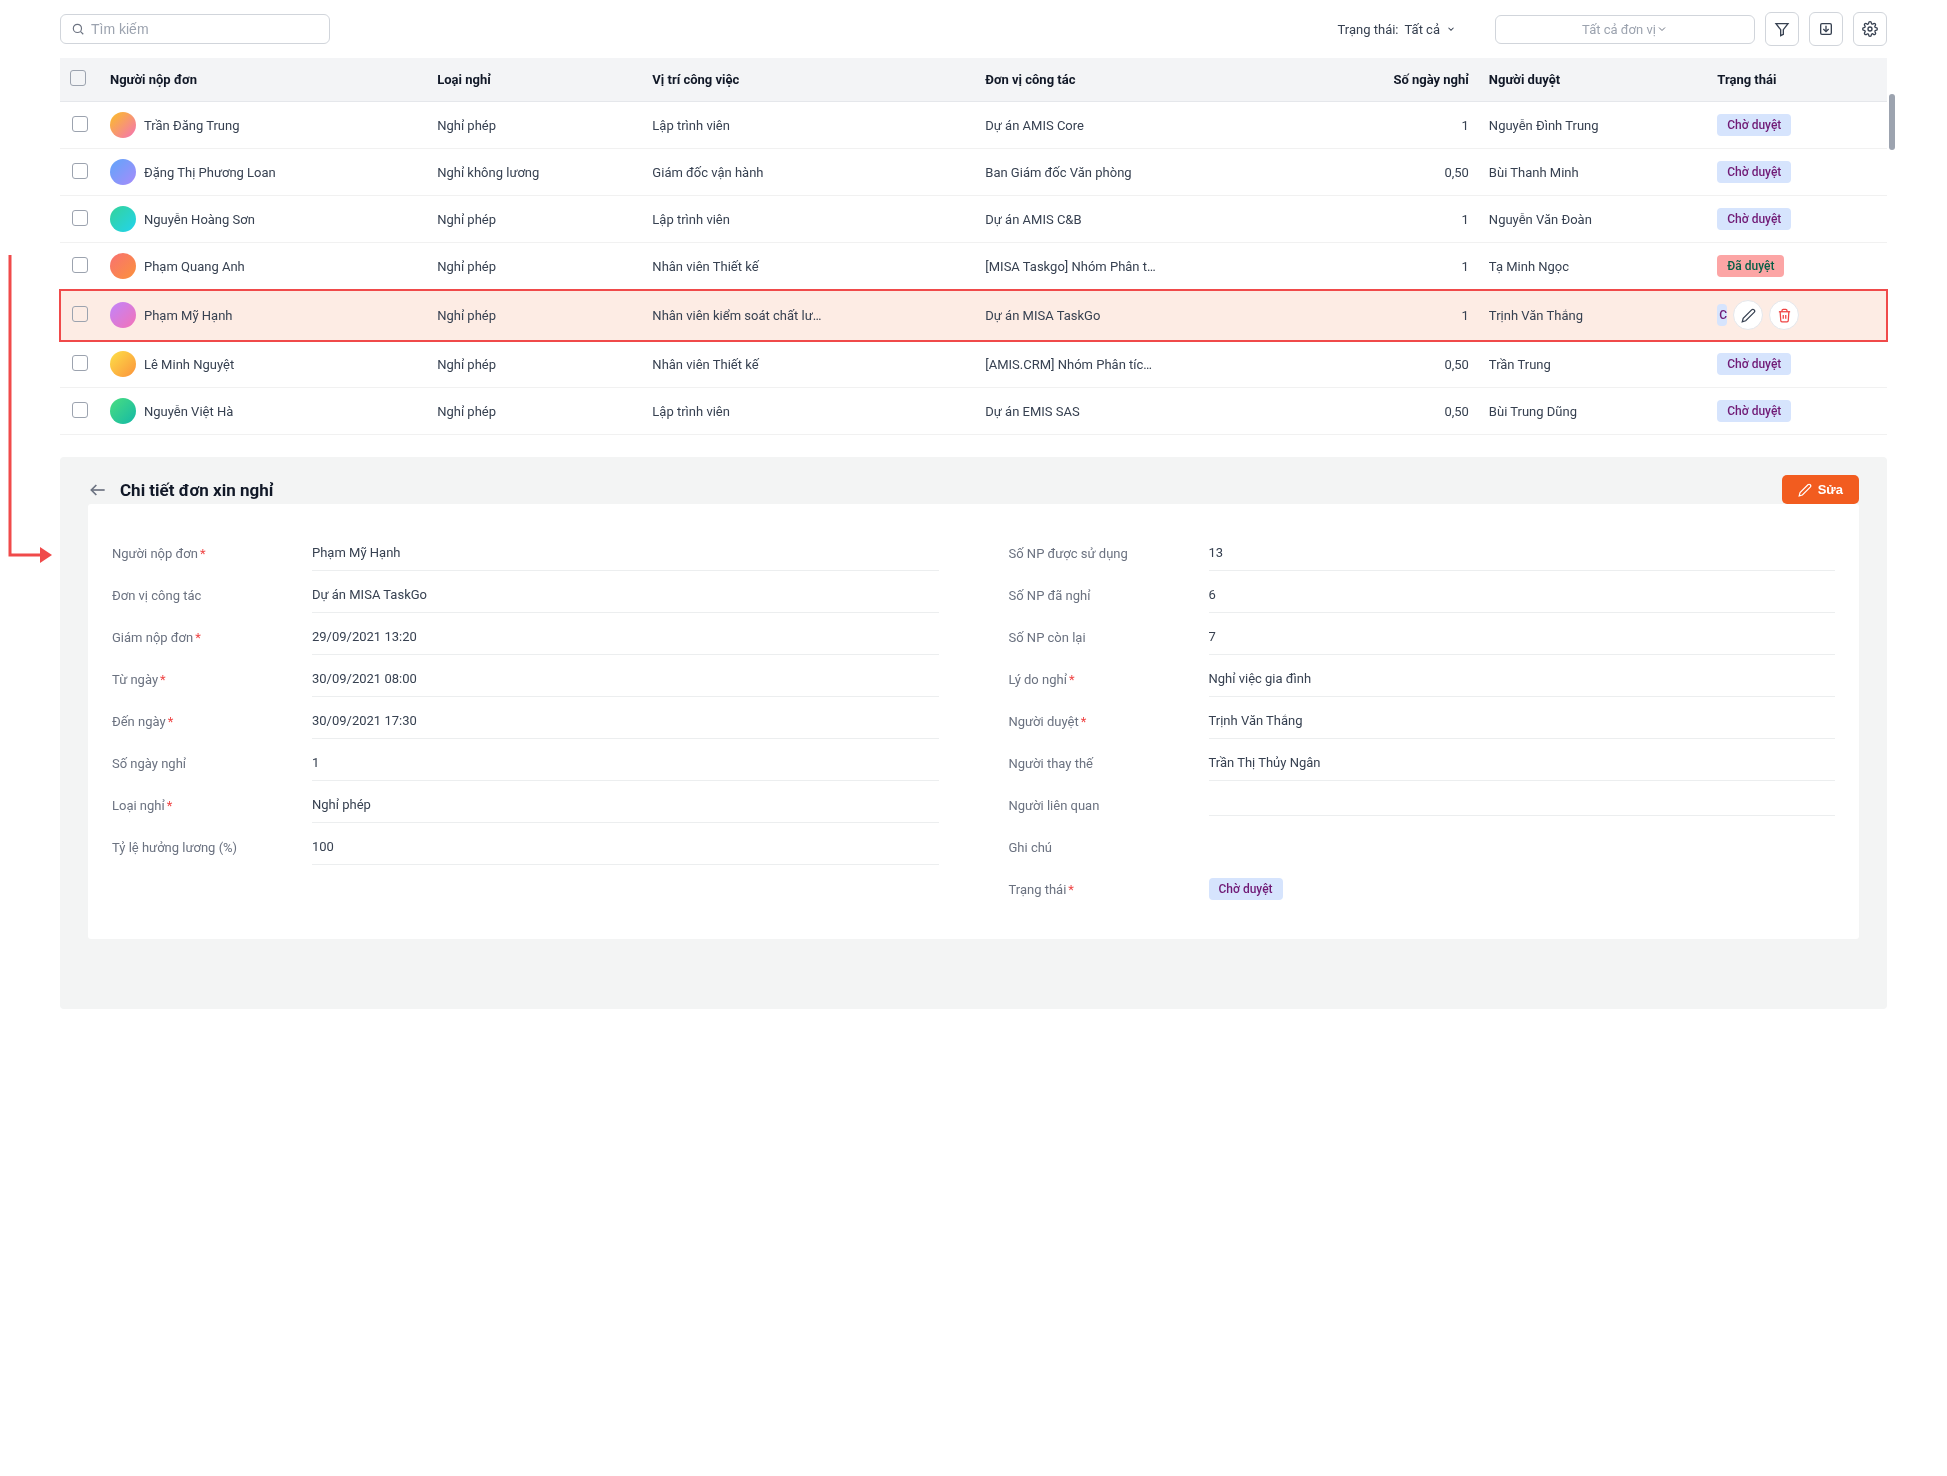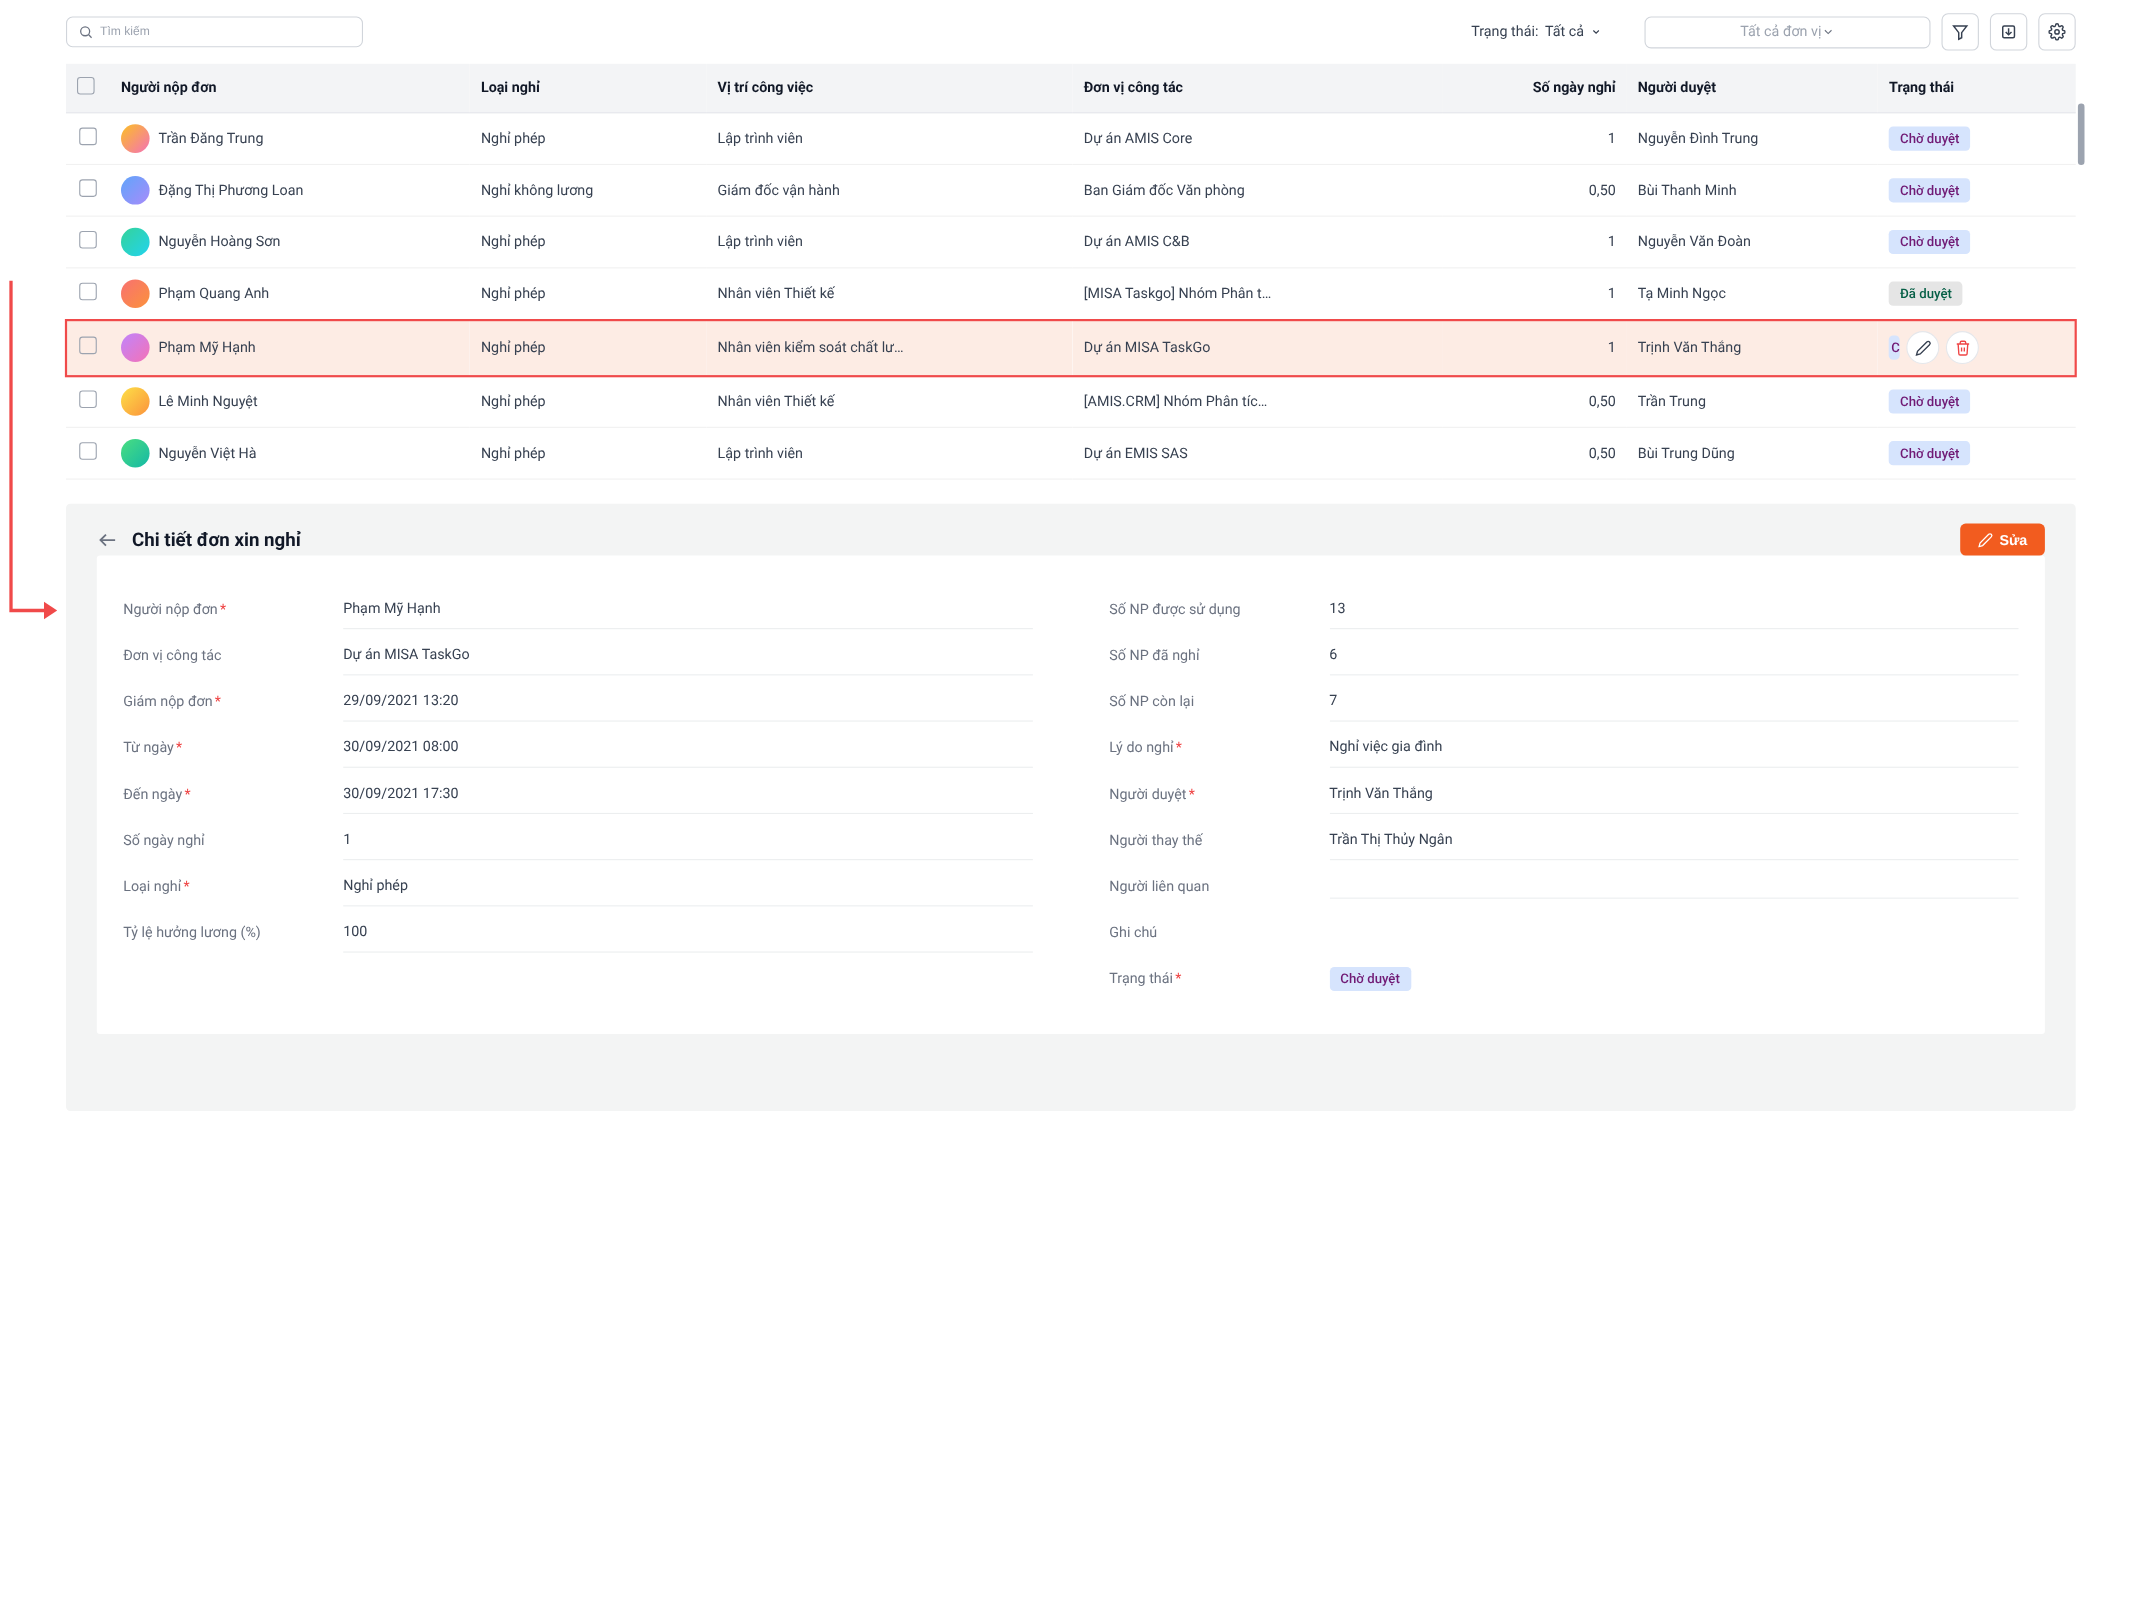--- a/index.html
+++ b/index.html
@@ -12,21 +12,21 @@
   }
   .container { padding: 12px 60px 20px 60px; }
   
   
   .toolbar { display: flex; align-items: center; gap: 10px; margin-bottom: 12px; }
   .search-box {
     display: flex; align-items: center; gap: 6px;
     border: 1px solid #d1d5db; border-radius: 6px;
     padding: 6px 10px; width: 270px; background: #fff;
   }
-  .search-box input { border: none; outline: none; flex: 1; font-size: 11px; color: #374151; background: transparent; }
+  .search-box input { border: none; outline: none; flex: 1; font-size: 14px; color: #374151; background: transparent; }
   .search-box input::placeholder { color: #9ca3af; }
   .toolbar-spacer { flex: 1; }
   .status-filter { display: flex; align-items: center; gap: 6px; font-size: 13px; color: #374151; }
   .status-filter .bold { font-weight: 400; }
   .dept-select {
     border: 1px solid #d1d5db; border-radius: 6px;
     padding: 6px 10px; width: 260px; display: flex;
     align-items: center; justify-content: center;
     color: #9ca3af; font-size: 13px; background: #fff; margin-left: 29px;
   }
@@ -72,21 +72,21 @@
   .avatar.a4 { background: linear-gradient(135deg,#f87171,#fb923c); }
   .avatar.a5 { background: linear-gradient(135deg,#c084fc,#f472b6); }
   .avatar.a6 { background: linear-gradient(135deg,#fde047,#fb923c); }
   .avatar.a7 { background: linear-gradient(135deg,#e879f9,#60a5fa); }
   .avatar.a8 { background: linear-gradient(135deg,#4ade80,#14b8a6); }
   .badge {
     display: inline-block; padding: 4px 10px; border-radius: 4px;
     font-size: 12px; font-weight: 500;
   }
   .badge.pending { background: #d6e4fd; color: #701a75; }
-  .badge.approved { background: #e5e5e5; color: #065f46; }
+  .badge.approved { background: #fca5a5; color: #065f46; }
   
   .row-actions { display: flex; gap: 6px; align-items: center; }
   .action-circle {
     width: 30px; height: 30px; border-radius: 50%;
     background: #fff; border: 1px solid #e5e7eb;
     display: flex; align-items: center; justify-content: center; cursor: pointer;
   }
   .action-circle.danger svg { stroke: #ef4444; }
 
   .scroll-thumb {

